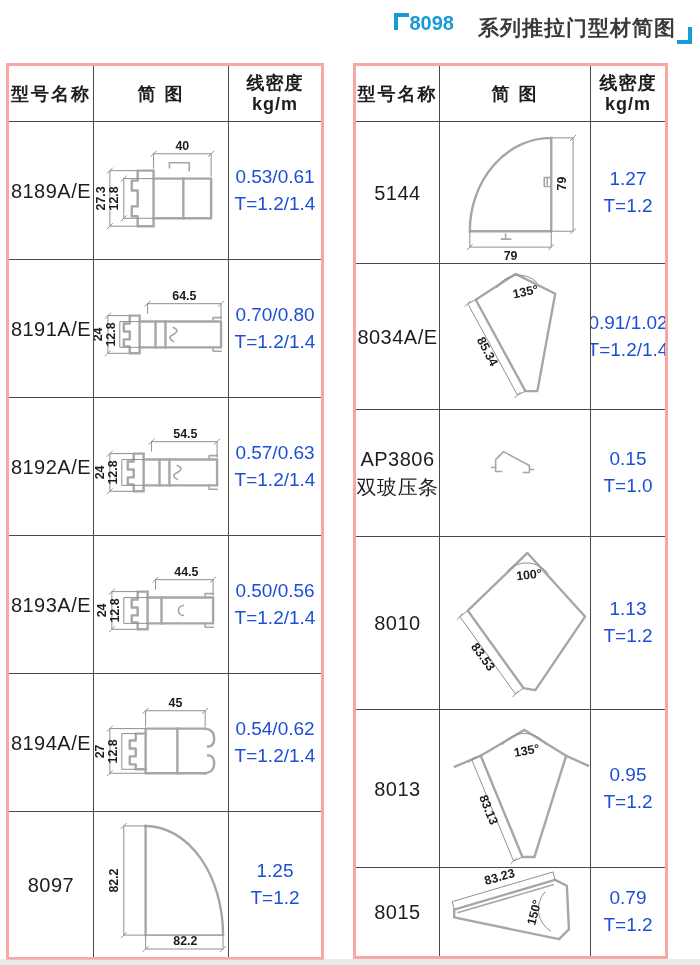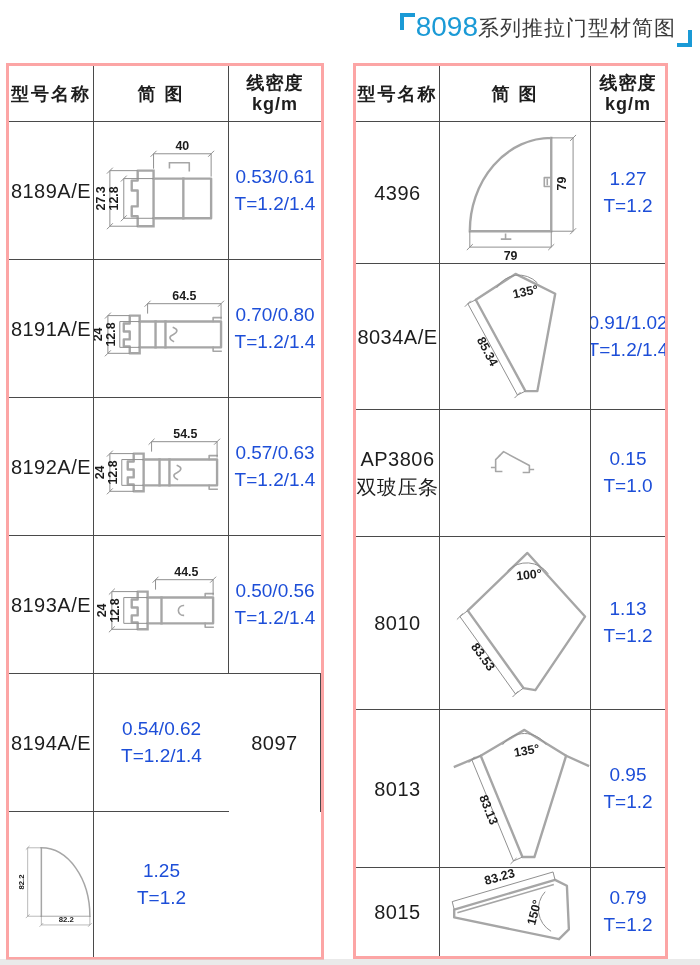--- a/index.html
+++ b/index.html
@@ -1,22 +1,22 @@
 <!DOCTYPE html>
 <html><head>
 <meta charset="utf-8">
 <style>
   html,body{margin:0;padding:0;}
   body{width:700px;height:965px;position:relative;background:#ffffff;
        font-family:"Liberation Sans","DejaVu Sans",sans-serif;overflow:hidden;}
   
   #title{position:absolute;top:13px;right:8px;display:flex;align-items:flex-start;}
   .bracket-tl{width:11px;height:13px;border-left:4px solid #1a9ad6;border-top:4px solid #1a9ad6;margin-right:1px;}
-  .title-series{color:#1a9ad6;font-size:28px;font-weight:normal;line-height:1;letter-spacing:0px;}
-  .title-rest{color:#3a3a3a;font-size:21px;font-weight:normal;line-height:1;padding-top:4px;letter-spacing:1px;}
+  .title-series{color:#1a9ad6;font-size:20px;font-weight:bold;line-height:1;letter-spacing:0px;}
+  .title-rest{color:#3a3a3a;font-size:21px;font-weight:bold;line-height:1;padding-top:4px;letter-spacing:1px;margin-left:24px;}
   .bracket-br{width:11px;height:13px;border-right:4px solid #1a9ad6;border-bottom:4px solid #1a9ad6;align-self:flex-end;margin-left:1px;margin-bottom:-6px;}
   
   .ptable{position:absolute;display:grid;border:3px solid #fca5a5;background:#fff;}
   #left-table{left:6px;top:63px;grid-template-columns:85px 135px 92px;
               grid-template-rows:56px 138px 138px 138px 138px 138px 145px;}
   #right-table{left:353px;top:63px;grid-template-columns:84px 151px 74px;
                grid-template-rows:56px 142px 146px 127px 173px 158px 88px;}
   .cell{border-right:1px solid #4a4a4a;border-bottom:1px solid #4a4a4a;
         display:flex;align-items:center;justify-content:center;overflow:hidden;}
   .cell.lastcol{border-right:none;}
@@ -156,20 +156,38 @@
     </svg>
   </div>
   <div class="cell dens lastcol">
     <span>0.50/0.56</span>
     <span>T=1.2/1.4</span>
   </div>
 
   <div class="cell model">
       <span>8194A/E</span>
     </div>
+  <div class="cell diag">
+    <svg viewBox="0 0 135 138">
+      <g>
+        <path class="p" d="M112,55 H52 V100 H112"></path>
+        <path class="p" d="M84,55 V100"></path>
+        <path class="p" d="M112,55 q10,1 9,12 q-1,6 -6,6 M112,100 q10,-1 9,-12 q-1,-6 -6,-6"></path>
+        <path class="p" d="M52,60 H42 V67 H36 V75 H42 V83 H36 V91 H42 V96 H52"></path>
+      </g>
+      <g>
+        <path class="d" d="M52,53 V37 M112,53 V37 M52,37 H112 M49,40 L55,34 M109,40 L115,34"></path>
+        <path class="d" d="M52,55 H16 M52,100 H16 M16,55 V100 M13,58 L19,52 M13,103 L19,97"></path>
+        <path class="d" d="M42,60 H28 M42,96 H28 M28,60 V96"></path>
+      </g>
+      <text class="t" x="82" y="33">45</text>
+      <text class="t" x="10" y="78" transform="rotate(-90 10 78)">27</text>
+      <text class="t" x="23" y="78" transform="rotate(-90 23 78)">12.8</text>
+    </svg>
+  </div>
   <div class="cell dens lastcol">
     <span>0.54/0.62</span>
     <span>T=1.2/1.4</span>
   </div>
 
   <div class="cell model lastrow">
       <span>8097</span>
     </div>
   <div class="cell diag lastrow">
     <svg viewBox="0 0 135 146">
@@ -195,21 +213,21 @@
 <div id="right-table" class="ptable">
 
   <div class="cell hdr">型号名称</div>
   <div class="cell hdr">简 图</div>
   <div class="cell hdr hdr2 lastcol">
     <span>线密度</span>
     <span>kg/m</span>
   </div>
 
   <div class="cell model">
-      <span>4396</span>
+      <span>5144</span>
     </div>
   <div class="cell diag">
     <svg viewBox="0 0 151 142">
       <g>
         <path class="p" d="M30,110 A82,94 0 0 1 112,16 M112,16 V110 M30,110 H112"></path>
         <path class="p2" d="M112,56 h-7 v9 h7 M108,58 v5"></path>
         <path class="p2" d="M62,118 h9 M66,118 v-5"></path>
       </g>
       <g>
         <path class="d" d="M112,16 H134 M112,110 H134 M134,16 V110 M131,19 L137,13 M131,113 L137,107"></path>

